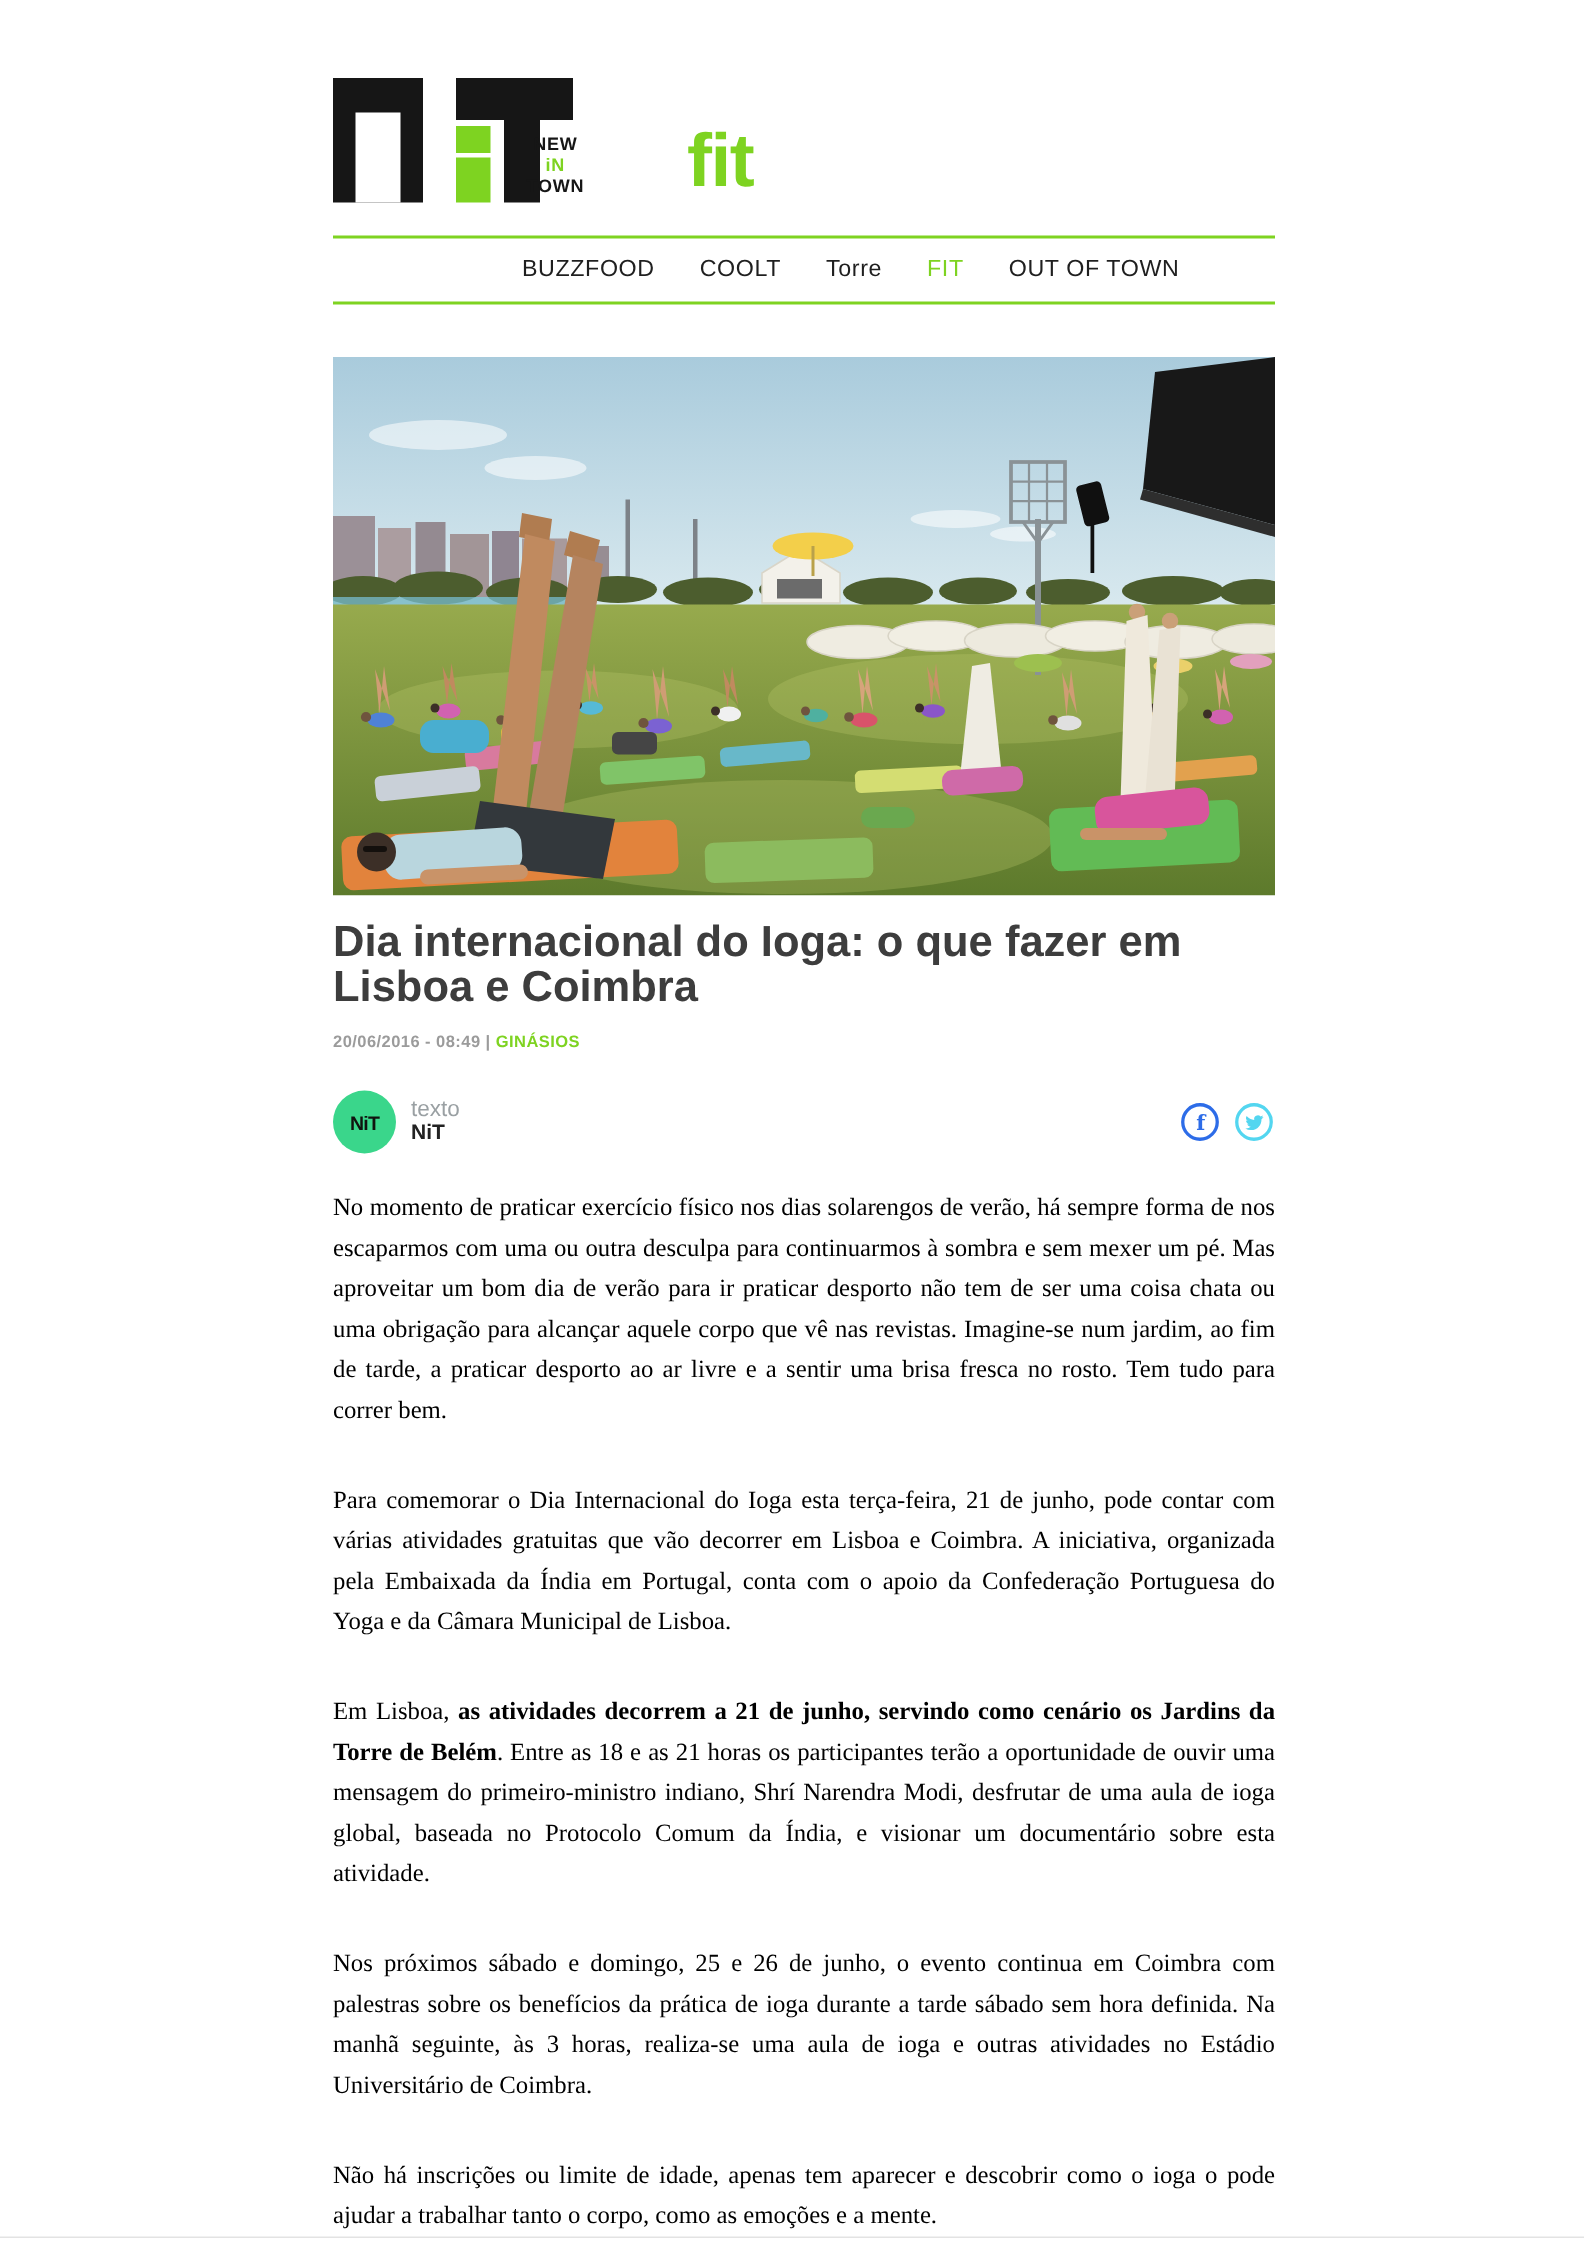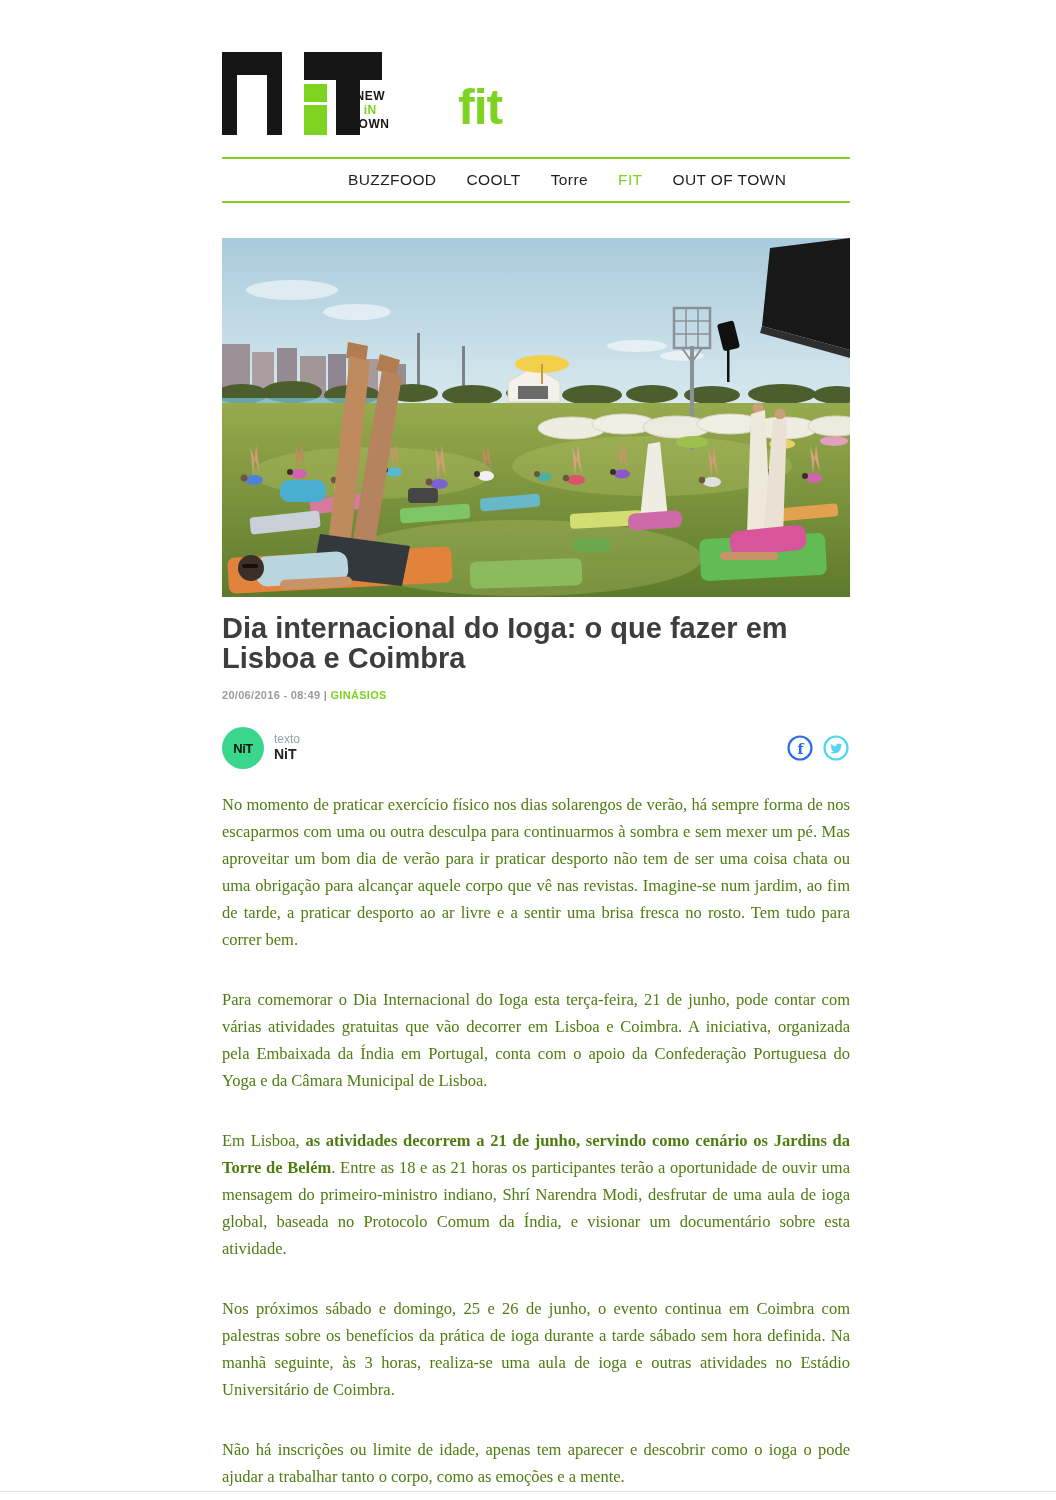--- a/index.html
+++ b/index.html
@@ -33,28 +33,28 @@
   .hero svg{display:block;width:628px;height:359px;}
 
   
   .article-title{margin:16px 0 0 0;font-size:29px;line-height:30px;font-weight:700;color:#3d3d3d;}
   .meta{margin-top:16px;text-align:left;font-size:11px;font-weight:700;color:#9b9b9b;letter-spacing:.3px;}
   .meta .cat{color:var(--green);text-decoration:none;cursor:pointer;}
   .byline{margin-top:26px;display:flex;align-items:center;}
   .avatar{width:42px;height:42px;border-radius:50%;background:var(--avatar-green);display:flex;align-items:center;justify-content:center;flex:0 0 auto;cursor:pointer;}
   .avatar span{font-weight:800;font-size:13px;color:#10130f;letter-spacing:-.5px;}
   .byline-text{margin-left:10px;}
-  .byline-label{font-size:12px;color:#9aa0a3;line-height:13px;}
+  .byline-label{font-size:15px;color:#9aa0a3;line-height:13px;}
   .byline-name{font-size:14px;color:#222;font-weight:600;line-height:17px;}
   .byline-spacer{flex:1;}
   .social{display:flex;gap:8px;}
   .social svg{display:block;cursor:pointer;}
 
   .lead{margin:14px 0 0 0;font-size:19.5px;line-height:31px;color:#4a555a;}
-  .article-body p{margin:33px 0 0 0;font-family:"Liberation Serif",serif;font-size:16.5px;line-height:27px;color:#4d7c0f;text-align:justify;}
+  .article-body p{margin:33px 0 0 0;font-family:"Liberation Serif",serif;font-size:16.5px;line-height:27px;color:#000000;text-align:justify;}
   .article-body p:first-child{margin-top:22px;}
 
   .bottom-rule{position:absolute;left:0;top:1491px;width:1056px;border-top:1px solid #e3e3e3;}
 </style>
 </head>
 <body style="--green: #7ed321; --avatar-green: #3ad68b; --fb-blue: #2d6ce8; --tw-cyan: #53d6f0;">
 
 <div class="content">
 
   <header class="masthead">

